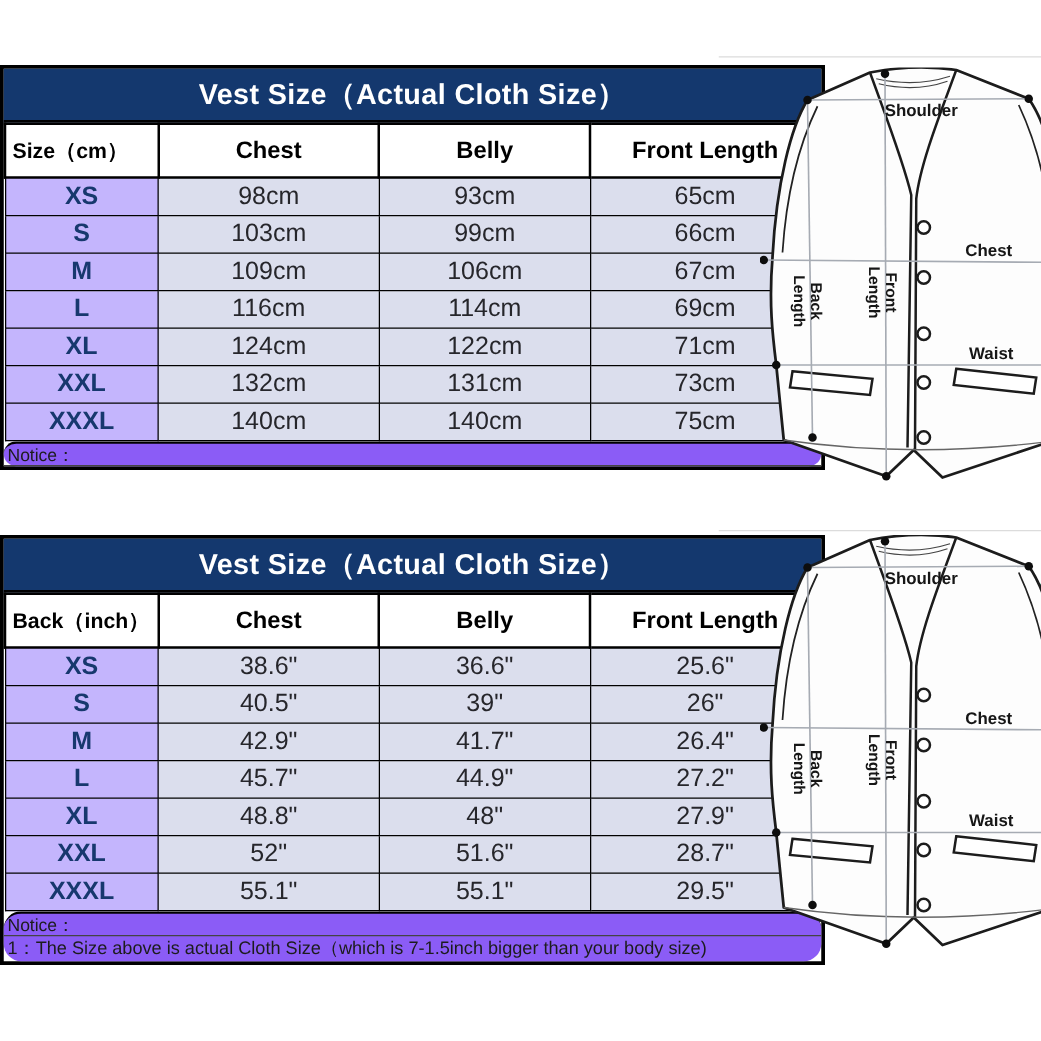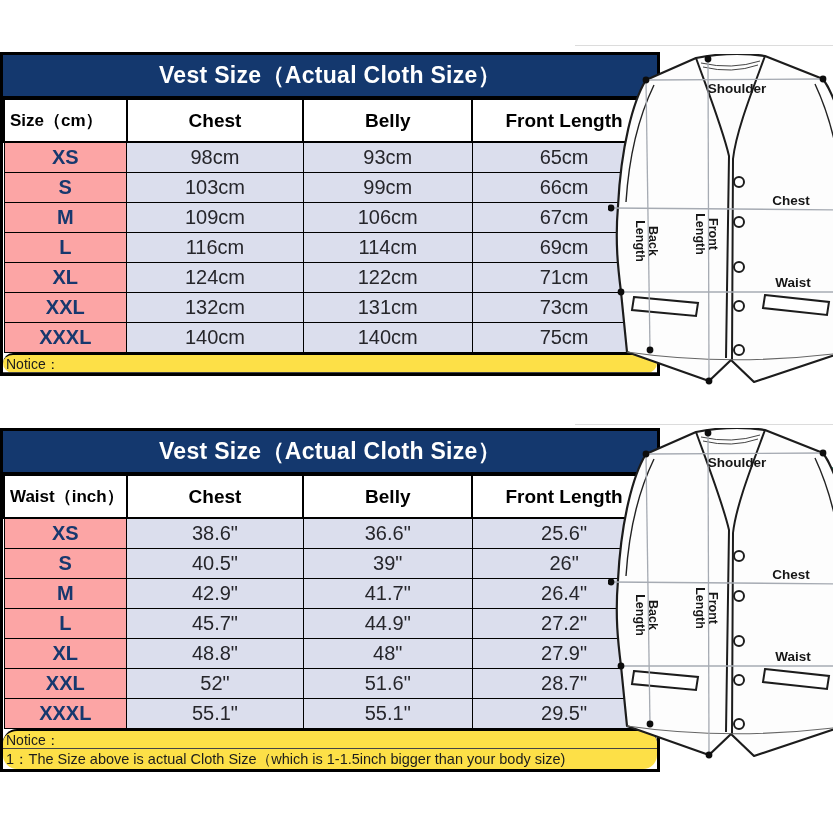--- a/index.html
+++ b/index.html
@@ -24,23 +24,23 @@
   table.size-table col.c3{width:159px}
   table.size-table th{
     height:41px;background:#fff;color:#000;font-weight:bold;font-size:19px;
     border:2px solid #000;text-align:center;padding:0;
   }
   table.size-table th.size-col{font-size:17px;text-align:left;padding-left:5px;white-space:nowrap;}
   table.size-table td{
     height:29px;text-align:center;vertical-align:middle;font-size:20px;
     border:1.6px solid #000;padding:0;
   }
-  table.size-table td.size{background:#fca5a5;color:#17386e;font-weight:bold;}
+  table.size-table td.size{background:#c4b5fd;color:#17386e;font-weight:bold;}
   table.size-table td.val{background:#dbdeed;color:#26262b;margin-top:20px;}
-  .notice{border-top:2px solid #000;color:#1c1c1c;background:#fde047;border-radius:14px;}
+  .notice{border-top:2px solid #000;color:#1c1c1c;background:#8b5cf6;border-radius:14px;}
   .notice-title{font-size:14px;line-height:16px;padding:1px 0 0 3px;border-bottom:1px solid #444;}
   .notice-line{font-size:14.5px;line-height:18px;padding:1px 2px 1px 3px;border-bottom:1px solid #444;white-space:nowrap;overflow:hidden;}
   .notice-line:last-child{border-bottom:none;}
   .vest-box{position:absolute;left:608px;width:250px;height:338px;font-weight:bold;}
   .soft-rule{position:absolute;left:575px;width:258px;height:1px;background:#dcdcdc;}
   .teal-strip{position:absolute;left:826px;top:467px;width:7px;height:56px;background:#4fae94;}
   svg text{font-family:"Liberation Sans","DejaVu Sans",sans-serif;fill:#161616;}
 </style>
 </head>
 <body>
@@ -116,21 +116,21 @@
   <div class="card-title">Vest Size（Actual Cloth Size）</div>
   <table class="size-table">
     <colgroup>
         <col class="c0">
         <col class="c1">
         <col class="c2">
         <col class="c3">
       </colgroup>
     <thead>
         <tr>
-          <th class="size-col">Waist（inch）</th>
+          <th class="size-col">Back（inch）</th>
           <th>Chest</th>
           <th>Belly</th>
           <th>Front Length</th>
         </tr>
       </thead>
     <tbody>
         <tr>
           <td class="size">XS</td>
           <td class="val">38.6"</td>
           <td class="val">36.6"</td>
@@ -170,21 +170,21 @@
           <td class="size">XXXL</td>
           <td class="val">55.1"</td>
           <td class="val">55.1"</td>
           <td class="val">29.5"</td>
         </tr>
       </tbody>
   </table>
   <div class="notice">
     <div class="notice-title">Notice：</div>
     <div class="notice-lines">
-        <div class="notice-line">1：The Size above is actual Cloth Size（which is 1-1.5inch bigger than your body size)</div>
+        <div class="notice-line">1：The Size above is actual Cloth Size（which is 7-1.5inch bigger than your body size)</div>
       </div>
   </div>
 </section>
 
 <div class="soft-rule" style="top:45px"></div>
 <div class="soft-rule" style="top:424px"></div>
 
 <div class="teal-strip"></div>
 
 <div class="vest-box" style="top:54px">

